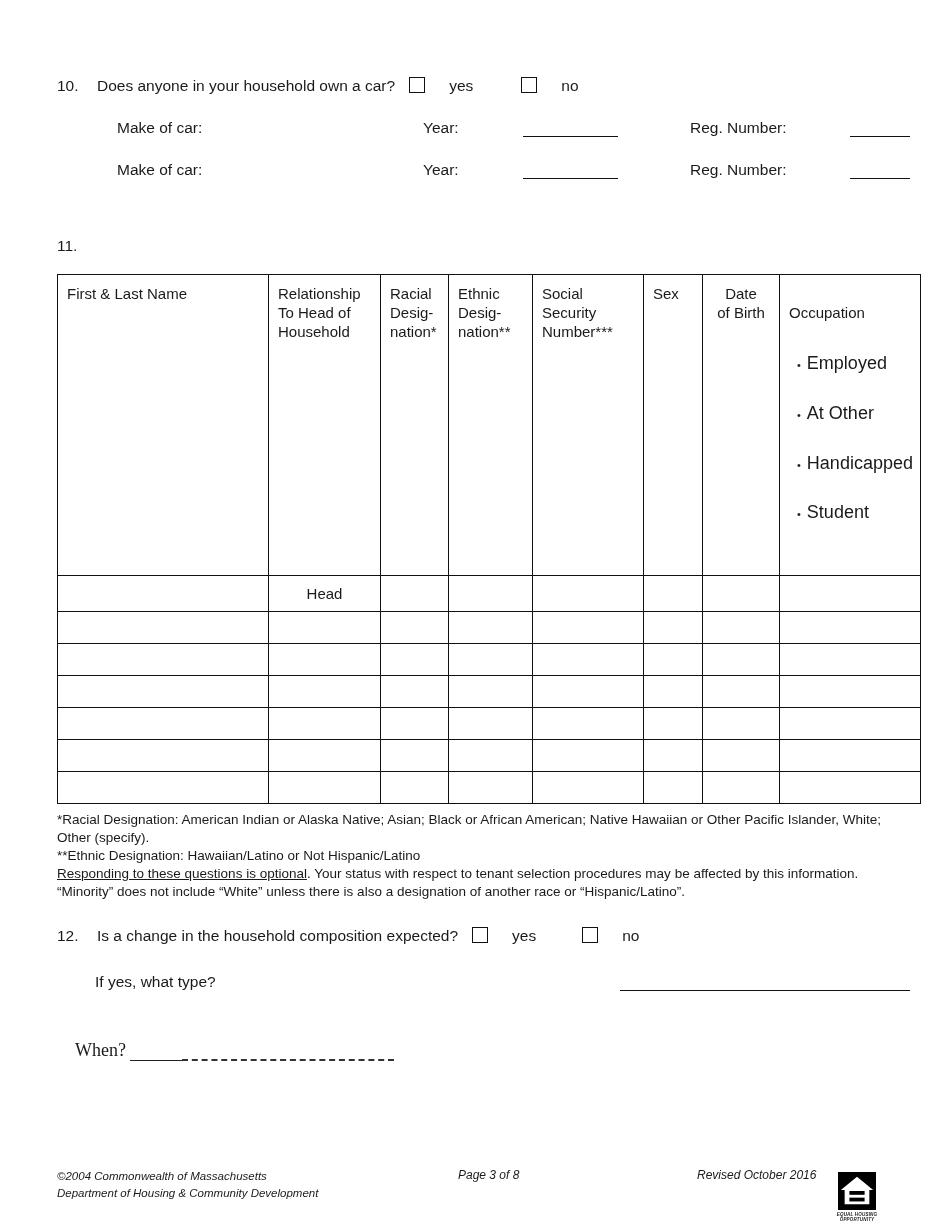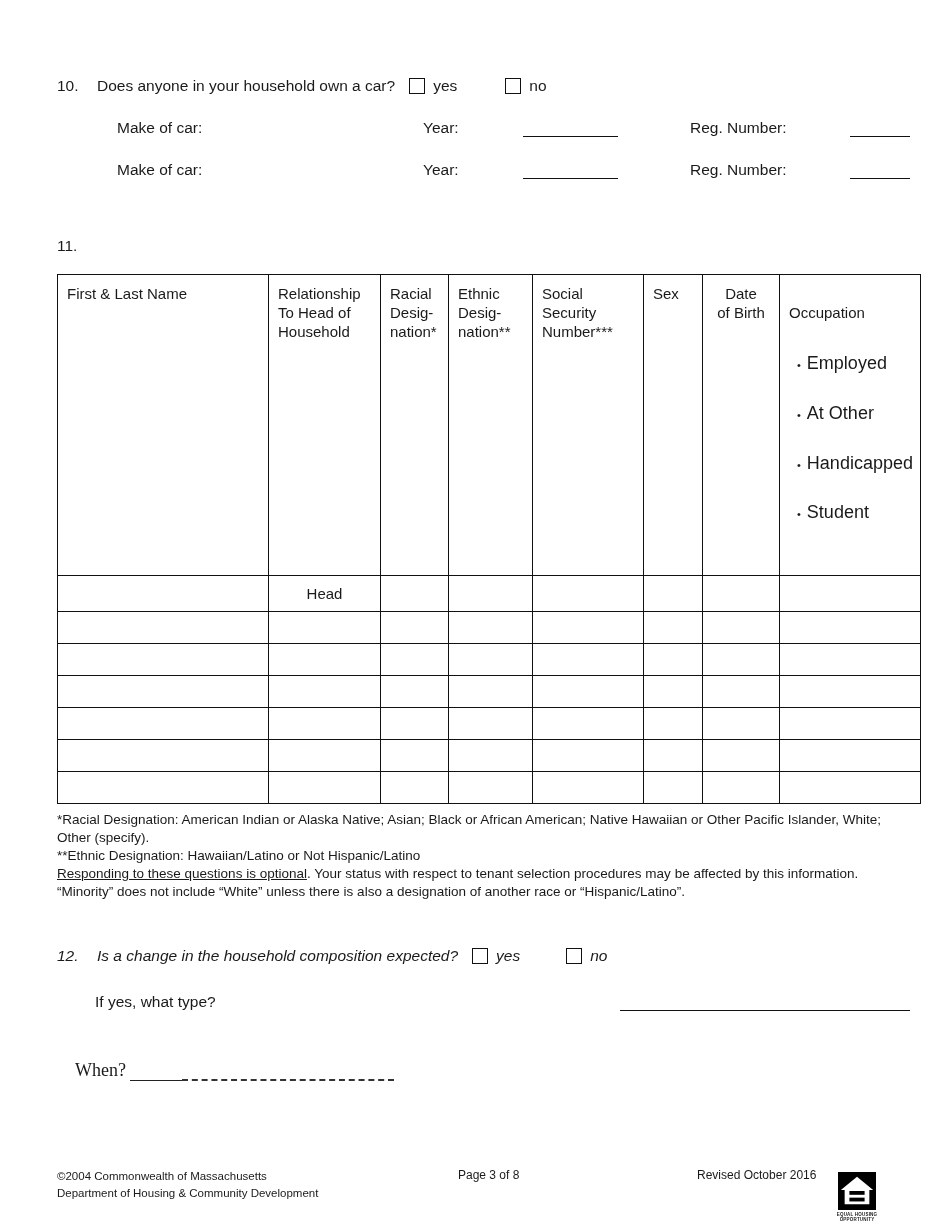--- a/index.html
+++ b/index.html
@@ -4,21 +4,21 @@
 <style>
   * { margin:0; padding:0; box-sizing:border-box; }
   html,body { background:#ffffff; }
   body { font-family:"Liberation Sans", sans-serif; color:#1a1a1a; }
   .page { position:relative; width:950px; height:1230px; background:#fff; overflow:hidden; }
   .content { padding:77px 40px 0 57px; }
 
   .qrow { display:flex; align-items:center; font-size:15.5px; }
   .qnum { width:40px; flex:0 0 40px; }
   .checkbox { display:inline-block; width:16px; height:16px; border:1.5px solid #111; background:#fff; vertical-align:middle; }
-  .cb-group { display:inline-flex; align-items:center; gap:8px; }
+  .cb-group { display:inline-flex; align-items:flex-start; gap:24px; }
 
   .car-row { display:flex; align-items:flex-end; margin-left:60px; margin-top:20px; font-size:15.5px; height:22px;gap:48px; }
   .car-make { width:258px; flex:0 0 258px; }
   .car-year-label { width:52px; flex:0 0 52px; }
   .fill-line { display:inline-block; border-bottom:1.3px solid #111; height:20px; }
   .year-line { width:95px; flex:0 0 95px; margin-right:24px; }
   .reg-label { width:112px; flex:0 0 112px; }
   .reg-line { flex:1 1 auto; }
 
   .q11-row { margin-top:58px; }
@@ -30,30 +30,30 @@
   table.members td { height:32px; padding:2px 6px; font-size:15px; }
   table.members tr.head-row td { height:36px; }
   .head-cell { text-align:center; font-size:16px; vertical-align:middle; }
   .occ-list { list-style:none; margin-top:4px; padding-left:8px; font-size:18px; line-height:1.38; }
   .occ-list li::before { content:"•"; margin-right:6px; font-size:11px; }
 
   .footnotes { width:853px; margin-top:7px; font-size:13.5px; line-height:1.33; }
   .footnotes .u { text-decoration:underline; }
   .ssn-note { font-size:15px; margin-top:2px; }
 
-  .q12-row { margin-top:46px;font-style:italic; }
+  .q12-row { margin-top:26px; }
   .type-row { display:flex; align-items:flex-end; margin-left:38px; margin-top:24px; font-size:15.5px; height:22px;justify-content:space-between; }
   .type-label { margin-right:18px; }
   .type-line { width:290px; }
 
   .when-row { margin-left:18px; margin-top:46px; font-family:"Liberation Serif", serif; font-size:18px; display:flex; align-items:flex-end; height:24px; }
   .when-solid { display:inline-block; width:52px; height:20px; border-bottom:1.5px solid #222; margin-left:4px; }
   .when-dashed { display:inline-block; width:212px; height:19px; border-bottom:2.5px dashed #333; }
 
-  .footer { position:absolute; left:0; top:1164px; width:873px; height:50px; font-size:11.5px; }
+  .footer { position:absolute; left:0; top:1164px; width:873px; height:50px; font-size:11.5px;font-style:italic; }
   .footer-left { position:absolute; left:57px; top:4px; line-height:1.5; }
   .footer-page { position:absolute; left:458px; top:4px; font-size:12px; }
   .footer-revised { position:absolute; left:697px; top:4px; font-size:12px; }
   .footer-logo { position:absolute; left:836px; top:8px; width:42px; text-align:center; }
   .footer-logo .caption { font-size:4.5px; line-height:1.2; white-space:pre-line; font-weight:bold; letter-spacing:0.2px; }
 </style>
 </head>
 <body>
 
 <div class="page">

